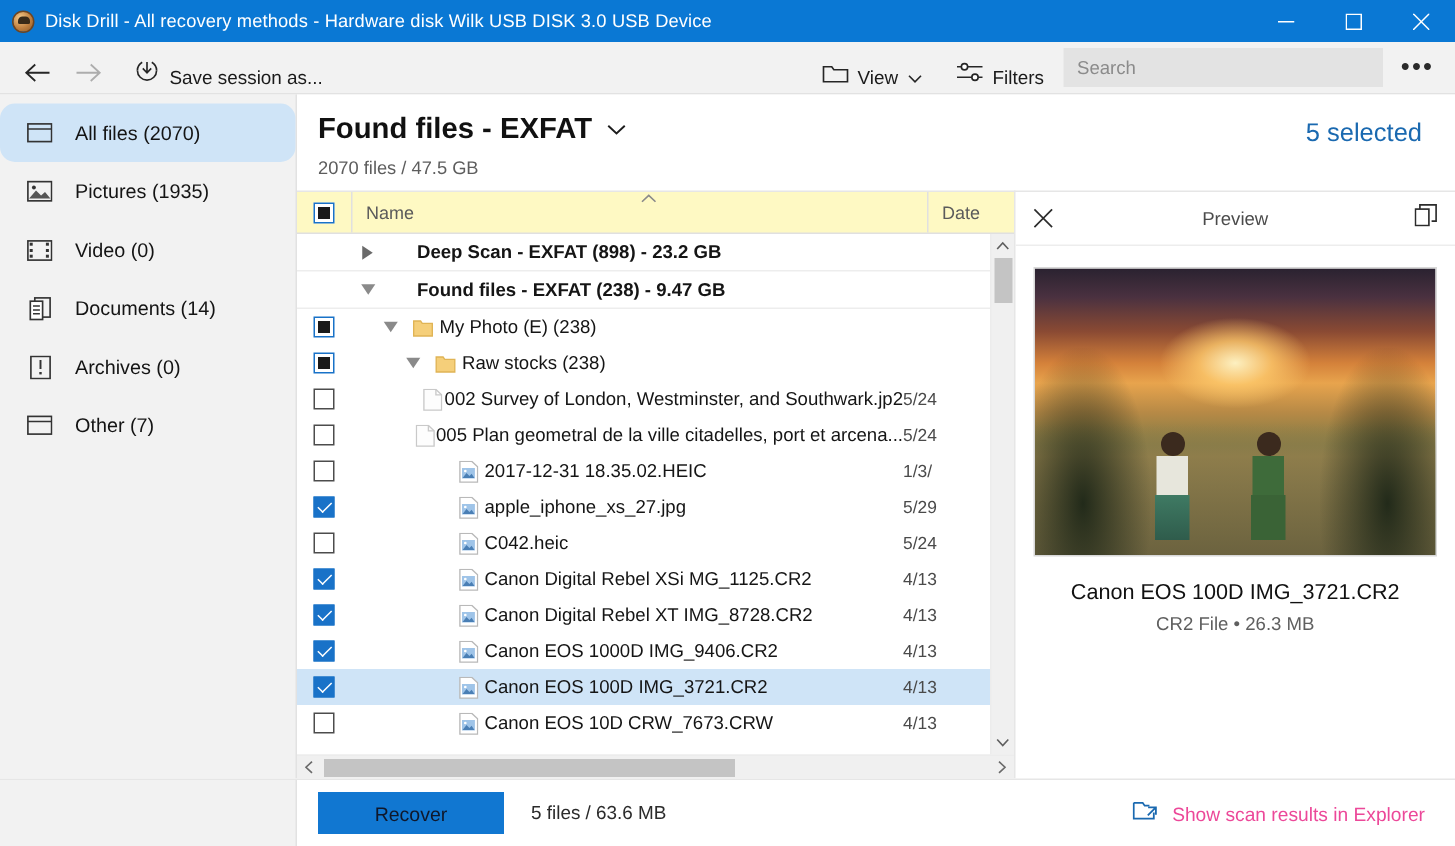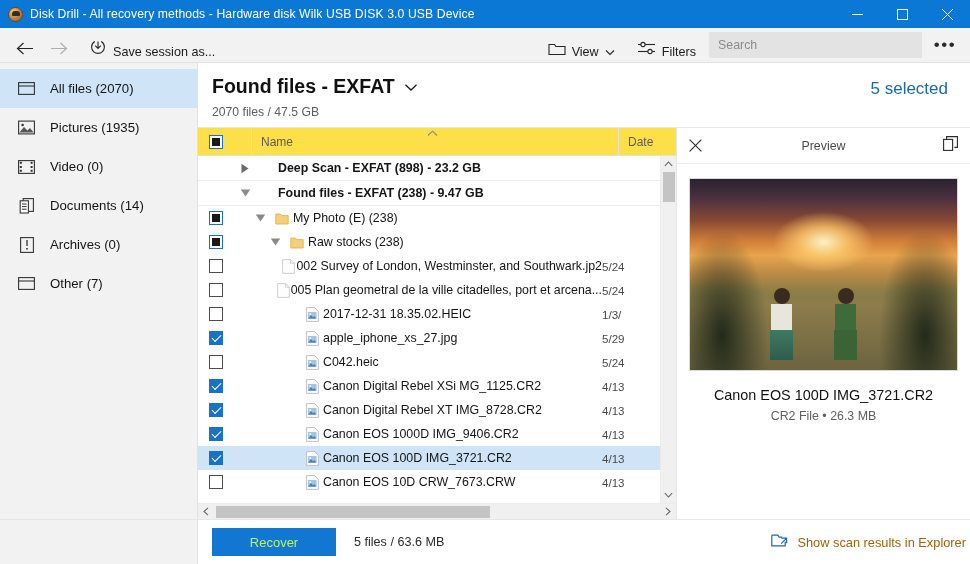--- a/index.html
+++ b/index.html
@@ -61,40 +61,40 @@
 
   
   .sidebar {
     width: 198px; flex: 0 0 198px; background: #f2f2f2;
     border-right: 1px solid #e2e2e2; padding-top: 6px;
   }
   .side-item {
     height: 39px; display: flex; align-items: center; gap: 14px;
     padding-left: 17px; font-size: 13.2px; color: #141414;
   }
-  .side-item.active { background: #cfe4f7; }
+  .side-item.active { background: #cfe4f7; border-radius: 10px; }
   .side-ico { width: 19px; height: 19px; display:flex; align-items:center; justify-content:center; color:#333; }
 
   
   .main { flex: 1; display: flex; flex-direction: column; min-width: 0; background: #fff; }
   .main-head { padding: 12px 0 8px 14px; display: flex; align-items: flex-start; }
   .mh-left { flex: 1; }
   .mh-title { display: flex; align-items: center; gap: 9px; }
   .mh-title .t { font-size: 19.5px; font-weight: bold; color: #111; }
   .mh-sub { font-size: 12.2px; color: #5d5d5d; margin-top: 7px; }
   .selcount { font-size: 17px; color: #1a69b0; padding: 4px 22px 0 0; white-space: nowrap; }
 
   .content { flex: 1; display: flex; min-height: 0; }
 
   
   .filelist { width: 478px; flex: 0 0 478px; display: flex; flex-direction: column; min-height: 0;
     border-top: 1px solid #e6e6e6; }
   .fl-head {
     height: 28px; flex: 0 0 28px; display: flex; align-items: center;
-    border-bottom: 1px solid #e0e0e0; position: relative; background: #fde047; gap: 17px;
+    border-bottom: 1px solid #e0e0e0; position: relative; background: #fef9c3;
   }
   .fl-head .cell { font-size: 12px; color: #5b5b5b; }
   .cb-col { width: 36px; display:flex; align-items:center; justify-content:center; }
   .fl-head .namecol { flex: 1; padding-left: 9px; border-left: 1px solid #e0e0e0; height: 100%;
     display: flex; align-items: center; position: relative; }
   .fl-head .datecol { width: 58px; padding-left: 9px; border-left: 1px solid #e0e0e0; height: 100%;
     display: flex; align-items: center; }
   .sortmark { position: absolute; left: 50%; top: 0px; color: #808080; font-size: 10px; }
 
   .rows { flex: 1; overflow: hidden; position: relative; }
@@ -172,27 +172,27 @@
   .pv-row { display: flex; font-size: 11.6px; margin-bottom: 3px; }
   .pv-key { width: 82px; flex: 0 0 82px; color: #6a6a6a; }
   .pv-val { flex: 1; color: #161616; line-height: 1.45; }
 
   
   .footer { height: 45px; flex: 0 0 45px; display: flex; align-items: center;
     border-top: 1px solid #e6e6e6; background: #fff; }
   .foot-left { width: 198px; flex: 0 0 198px; background: #f2f2f2; height: 100%;
      border-right: 1px solid #e2e2e2; }
   .recover-btn {
-    width: 124px; height: 28px; background: #1177d1; color: #bef264; border: none;
+    width: 124px; height: 28px; background: #1177d1; color: #0f172a; border: none;
     font-size: 13px; margin-left: 14px; font-family: "Liberation Sans", sans-serif;
   }
   .foot-stat { font-size: 12.6px; color: #2b2b2b; margin-left: 18px; }
   .foot-gap { flex: 1; }
-  .explorer-link { display:flex; align-items:center; gap: 9px; color: #a16207; font-size: 12.8px;
-    margin-right: 4px; white-space: nowrap; }
+  .explorer-link { display:flex; align-items:center; gap: 9px; color: #ec4899; font-size: 12.8px;
+    margin-right: 20px; white-space: nowrap; }
 </style>
 </head>
 <body>
 
 <div id="app">
 
   <div class="titlebar">
     <div class="tb-icon">
         <div class="dd"></div>
       </div>

